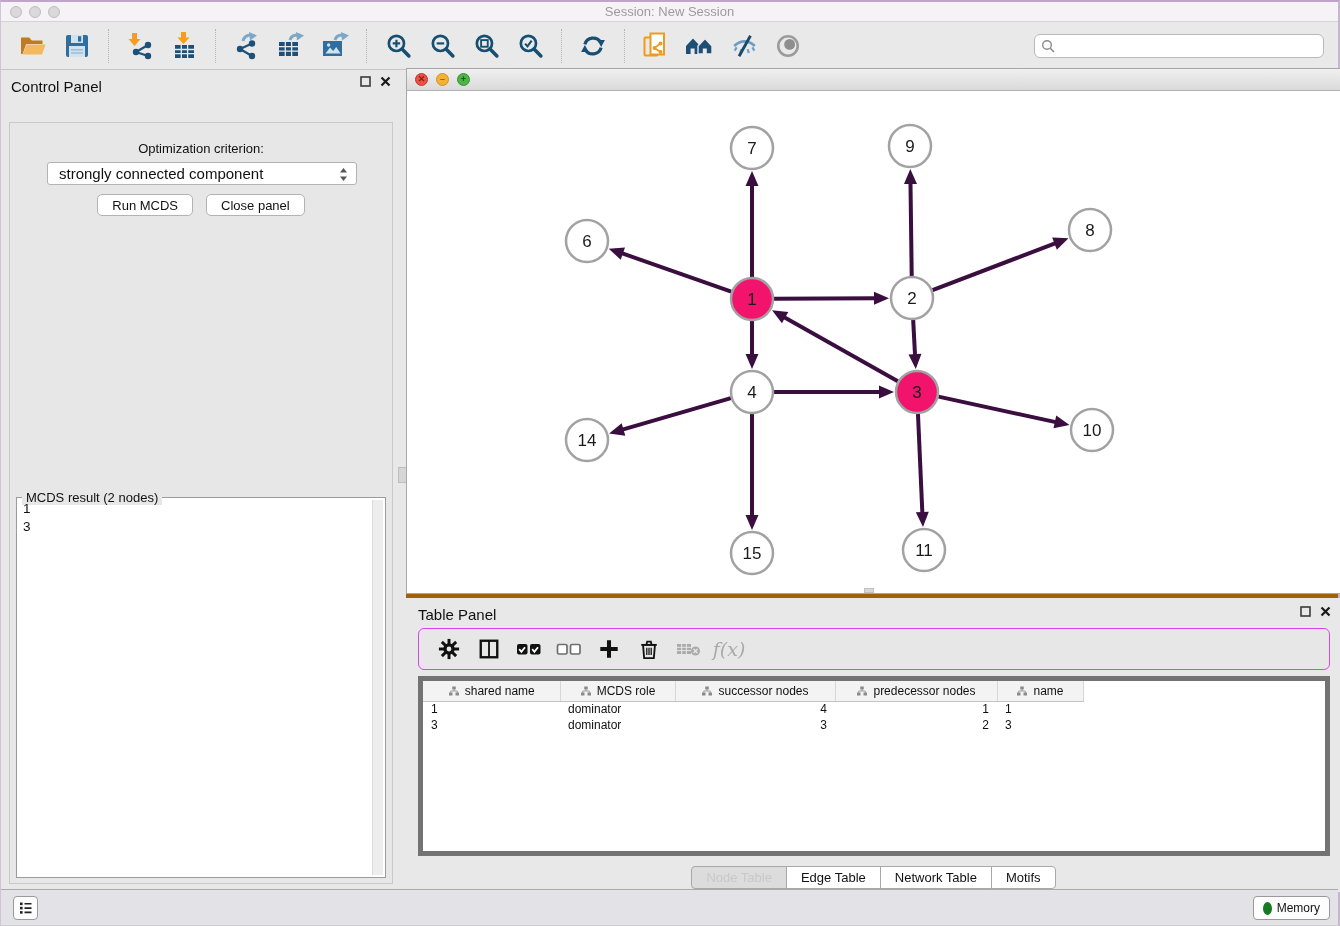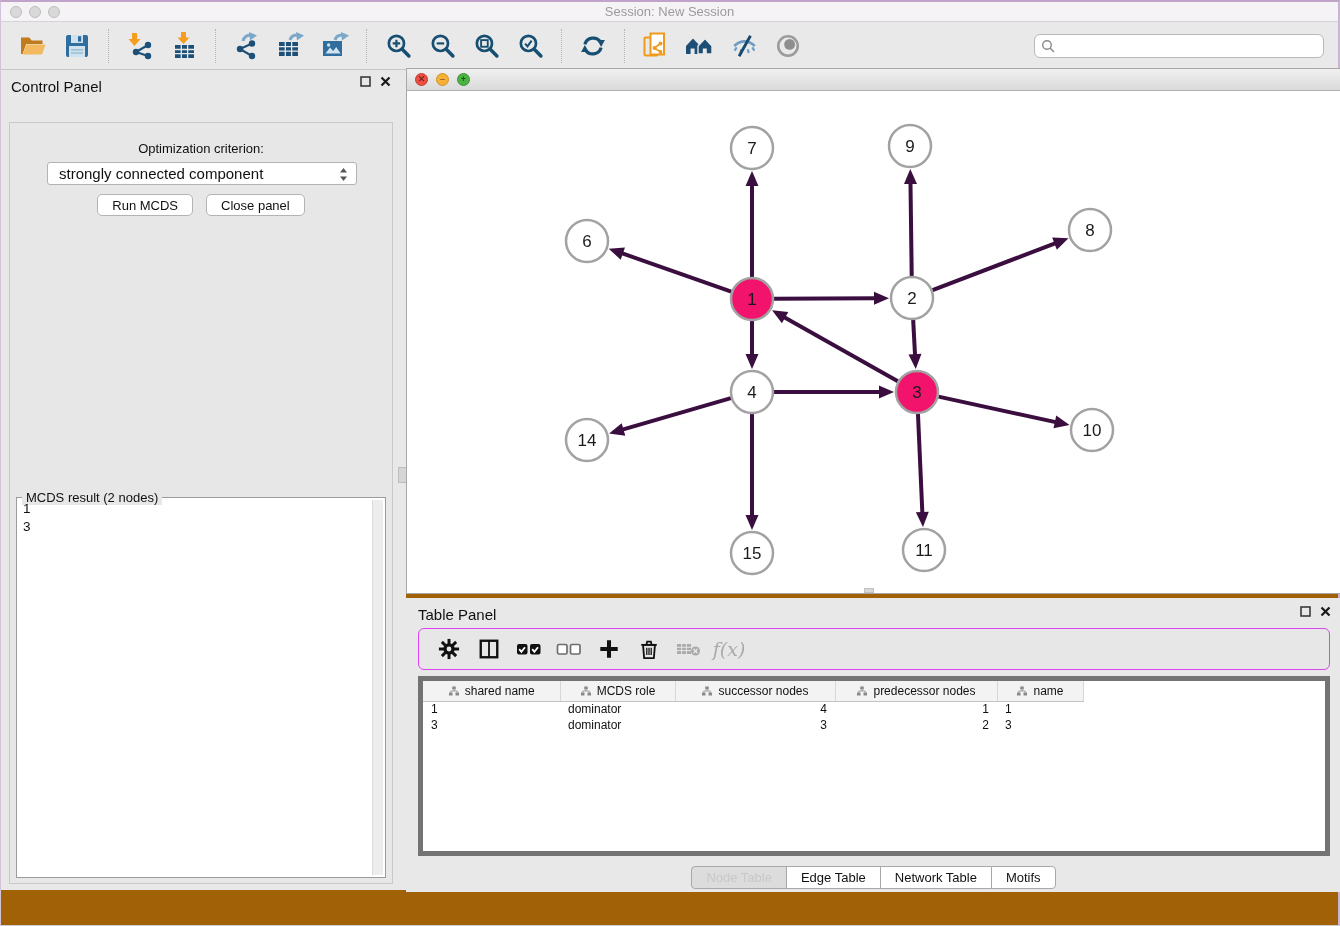--- a/index.html
+++ b/index.html
@@ -570,14 +570,28 @@
     <div class="tp-tabs">
       <div class="tab-group">
         <div class="tab first selected">Node Table</div>
         <div class="tab">Edge Table</div>
         <div class="tab">Network Table</div>
         <div class="tab last">Motifs</div>
       </div>
     </div>
   </div>
 
+  <div class="status-bar">
+    <div class="status-left-btn">
+      <svg width="16" height="16" viewBox="0 0 16 16">
+        <rect x="2" y="2.5" width="2.6" height="2.6" fill="#222"></rect>
+        <rect x="2" y="6.8" width="2.6" height="2.6" fill="#222"></rect>
+        <rect x="2" y="11.1" width="2.6" height="2.6" fill="#222"></rect>
+        <path d="M6.5 3.8 h7 M6.5 8.1 h7 M6.5 12.4 h7" stroke="#222" stroke-width="1.6"></path>
+      </svg>
+    </div>
+    <div class="memory-btn">
+      <span class="memory-dot"></span>
+      <span>Memory</span>
+    </div>
+  </div>
 
 </div>
 
 </body></html>

